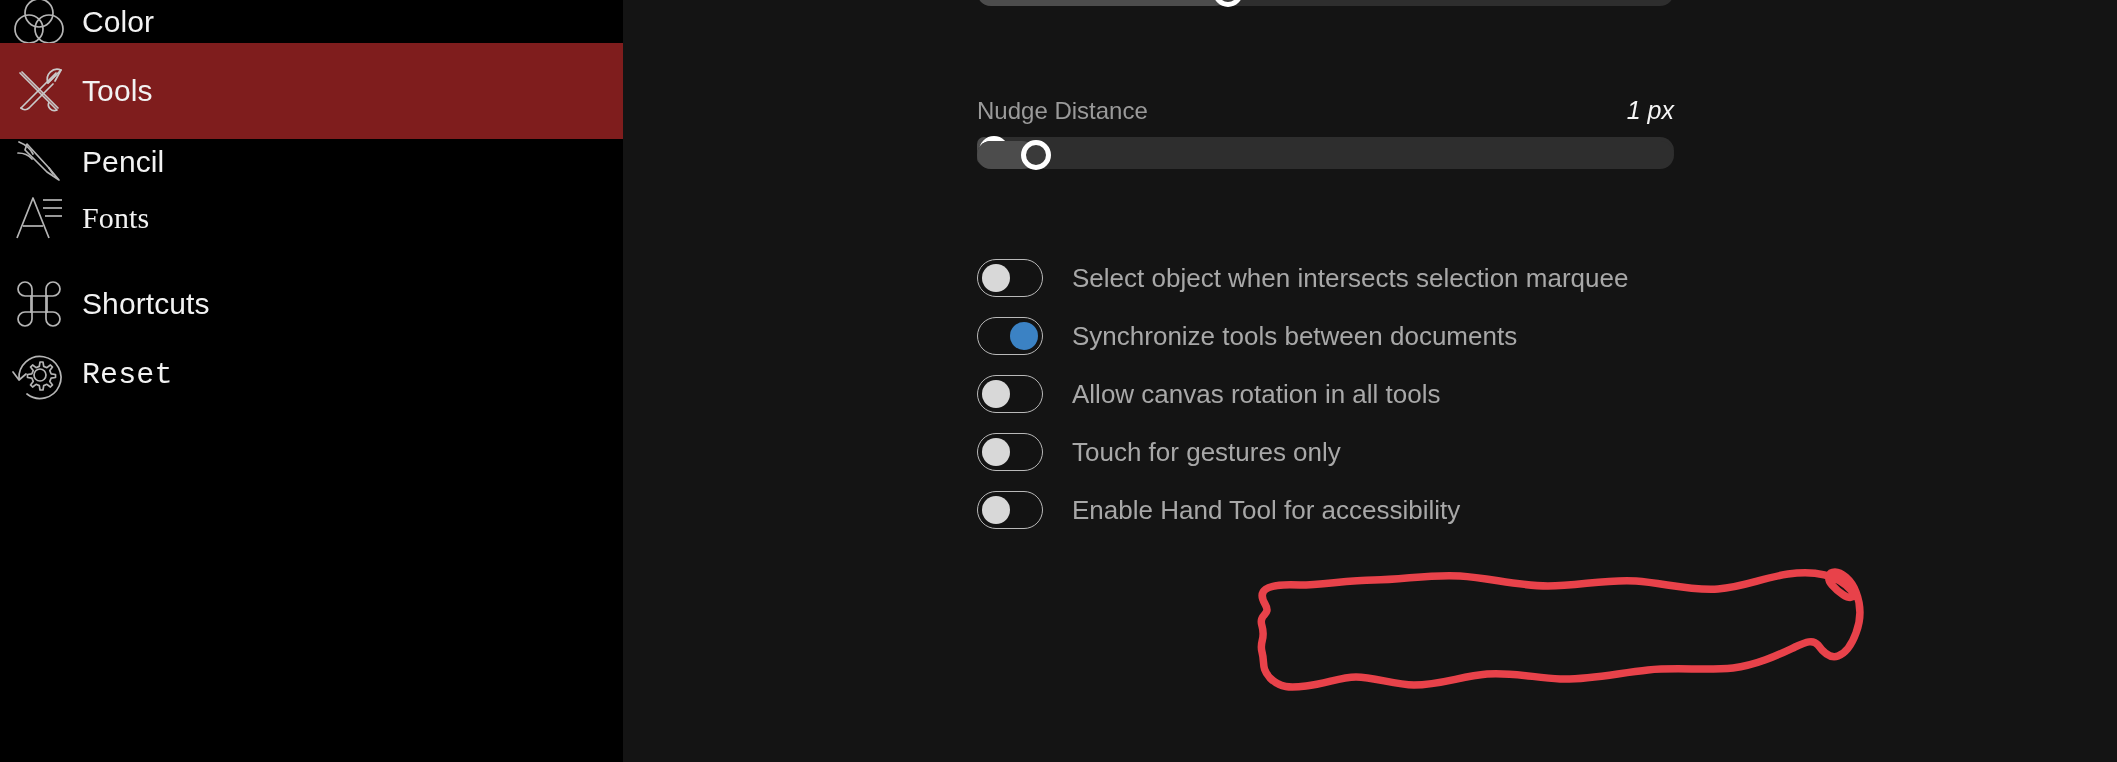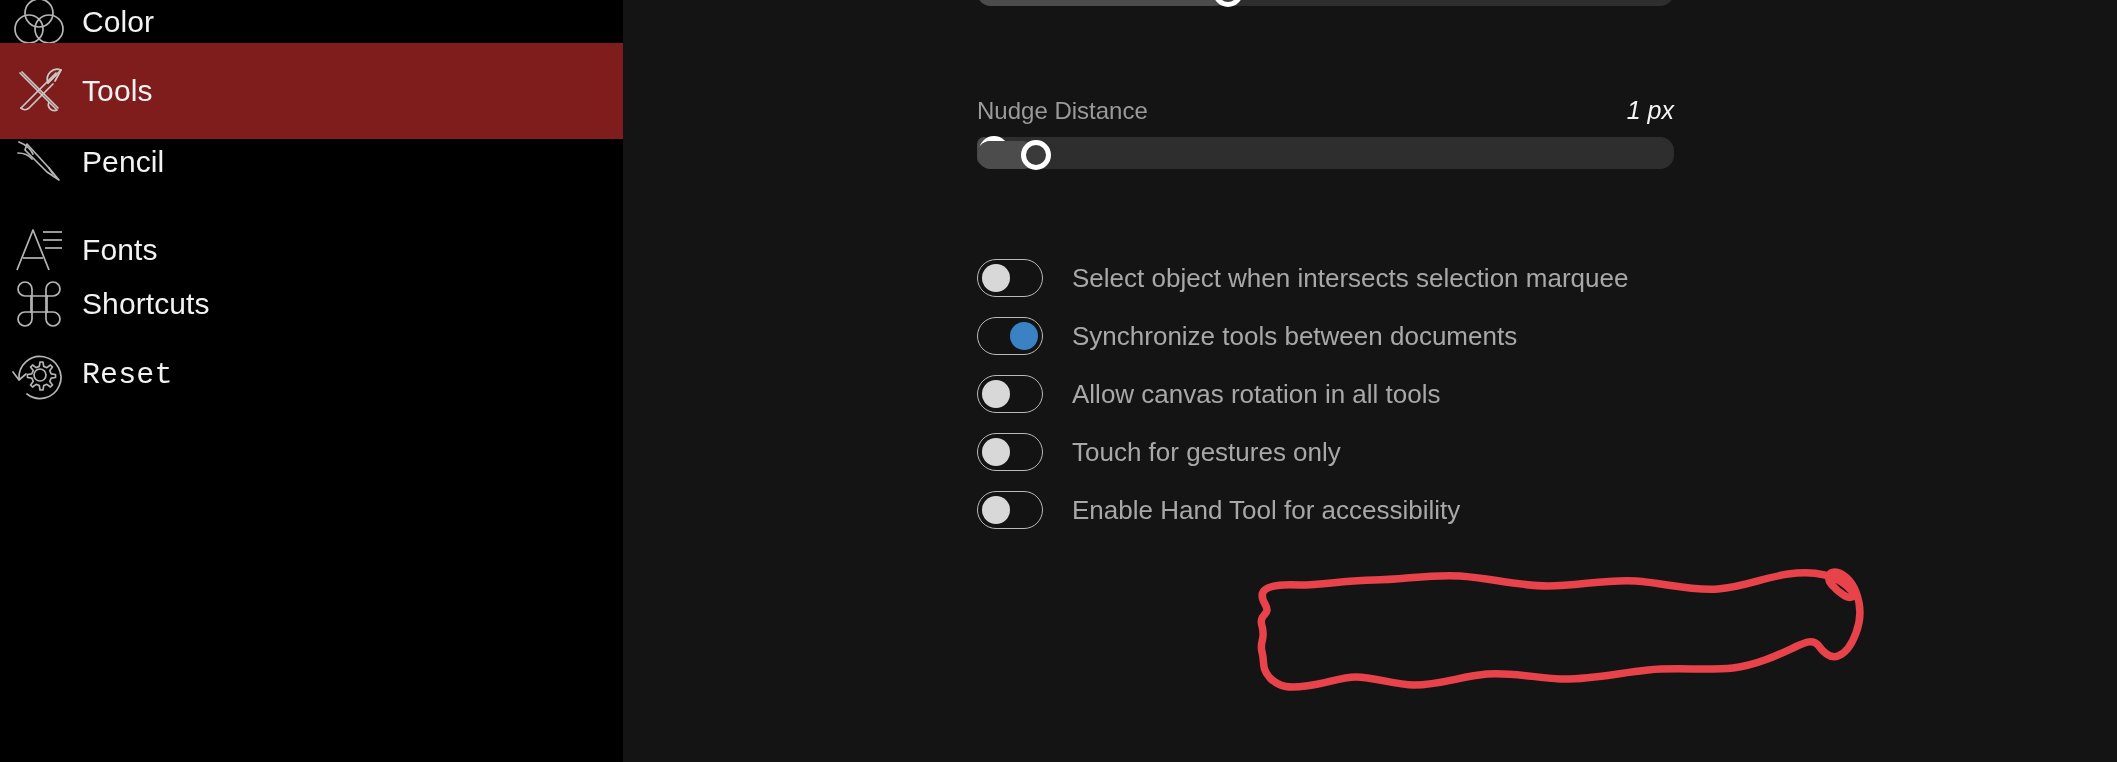--- a/index.html
+++ b/index.html
@@ -124,21 +124,21 @@
         <svg width="60" height="60" viewBox="0 0 60 60" fill="none" stroke="#b5b5b5" stroke-width="1.7" stroke-linecap="round" stroke-linejoin="round">
           <path d="M18 12 L40 36 L50 48 L38 40 L16 18 Z"></path>
           <path d="M40 36 L44 42"></path>
           <path d="M10 10 q10 4 14 12"></path>
           <path d="M9 21 q9 0 14 6"></path>
         </svg>
       </span>
       <span class="side-label">Pencil</span>
     </div>
 
-    <div class="side-row" style="top:202px;">
+    <div class="side-row" style="top:170px;font-family:Liberation Serif, serif;">
       <span class="side-icon">
         <svg width="60" height="60" viewBox="0 0 60 60" fill="none" stroke="#b5b5b5" stroke-width="1.7" stroke-linejoin="round">
           <path d="M8 50 L24 10 L40 50"></path>
           <line x1="14" y1="38" x2="34" y2="38"></line>
           <line x1="34" y1="12" x2="53" y2="12"></line>
           <line x1="34" y1="20" x2="53" y2="20"></line>
           <line x1="36" y1="28" x2="53" y2="28"></line>
         </svg>
       </span>
       <span class="side-label">Fonts</span>

